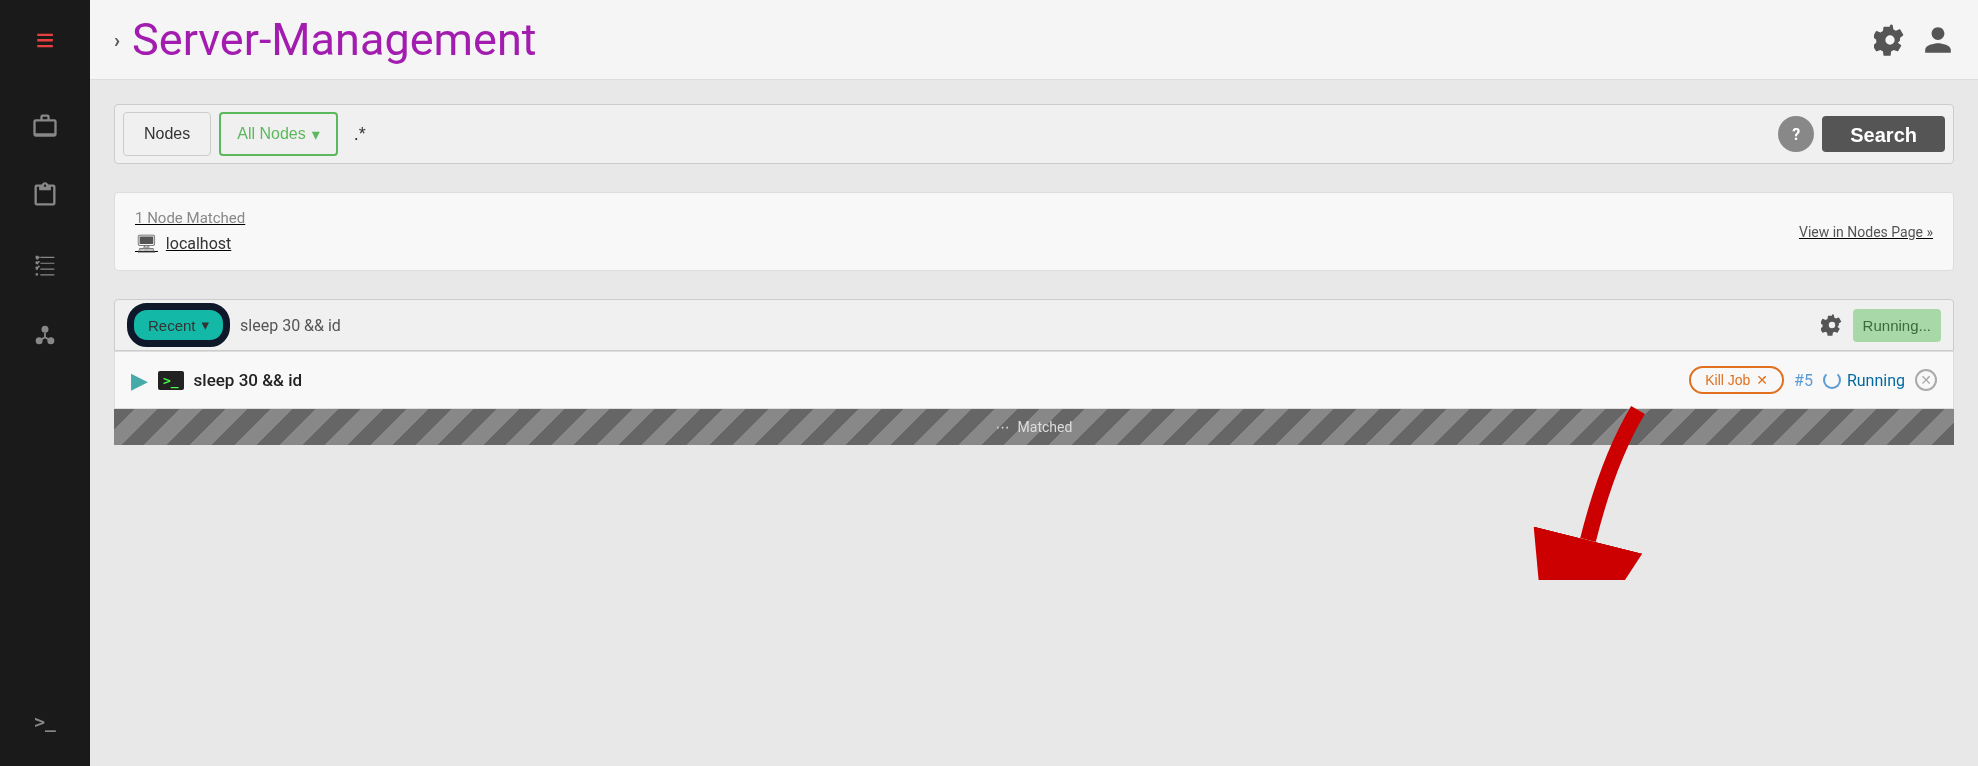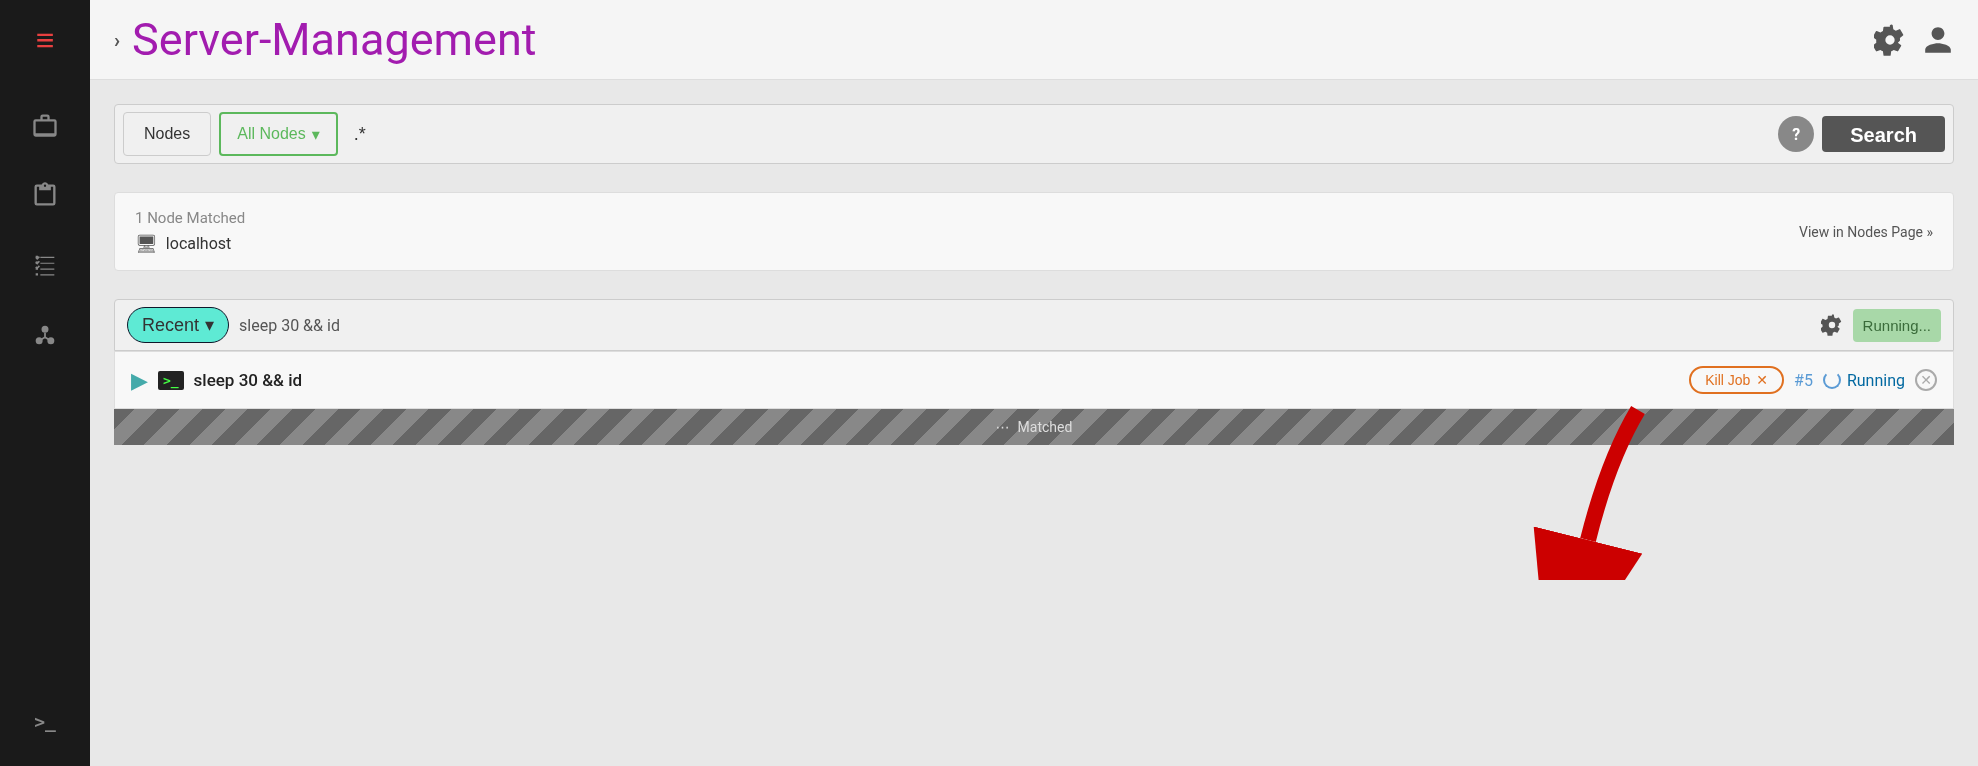--- a/index.html
+++ b/index.html
@@ -193,44 +193,45 @@
 
     
     .node-matched-panel {
       background: #f8f8f8;
       border: 1px solid #ddd;
       border-radius: 4px;
       padding: 16px 20px;
       display: flex;
       align-items: center;
       justify-content: space-between;
+      text-decoration: underline;
     }
     .node-matched-left { display: flex; flex-direction: column; gap: 6px; }
     .node-matched-label { color: #888; font-size: 15px; }
     .node-item { display: flex; align-items: center; gap: 8px; font-size: 16px; color: #333; }
     .node-item-icon { color: #555; font-size: 18px; }
     .view-nodes-link { color: #555; font-size: 14px; text-decoration: none; cursor: pointer; }
 
     
     .command-row {
       background: #f0f0f0;
       border: 1px solid #ccc;
       border-radius: 4px 4px 0 0;
       display: flex;
       align-items: center;
       height: 52px;
       padding: 0 12px;
       gap: 10px;
     }
     .recent-btn {
-      border: 1px solid #0f172a;
-      background: #5eead4;
+      border: 7px solid #0f172a;
+      background: #14b8a6;
       border-radius: 20px;
       padding: 6px 14px;
-      font-size: 18px;
+      font-size: 15px;
       color: #333;
       cursor: pointer;
       display: flex;
       align-items: center;
       gap: 6px;
     }
     .command-text {
       flex: 1;
       color: #555;
       font-size: 16px;

